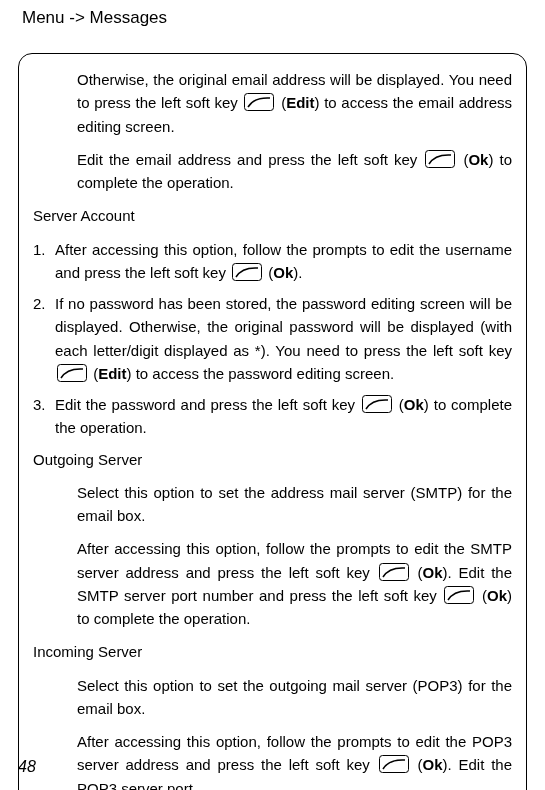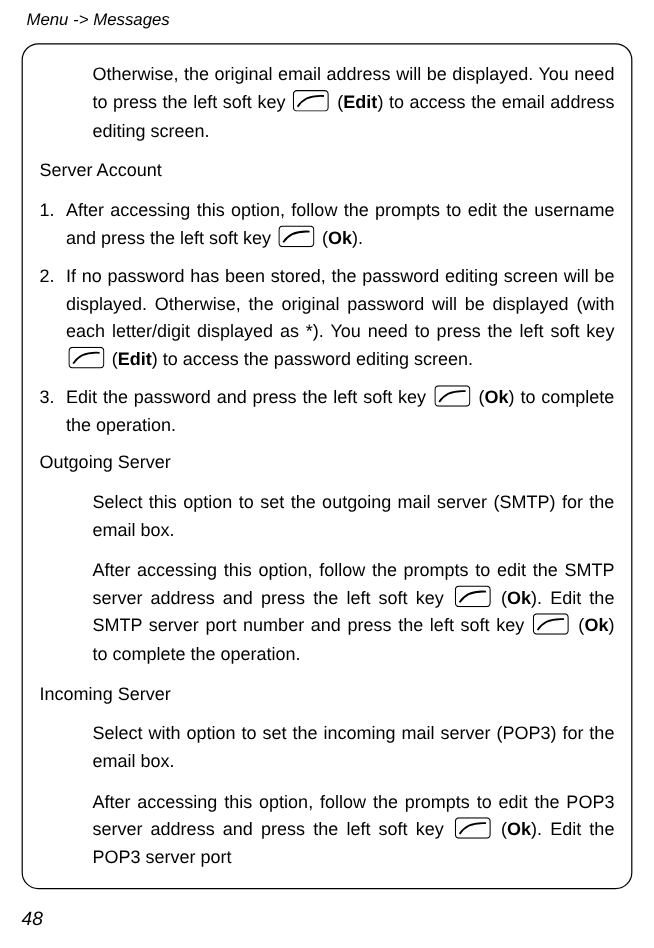--- a/index.html
+++ b/index.html
@@ -6,23 +6,22 @@
   body {
     width: 545px;
     height: 790px;
     background: #fff;
     font-family: Arial, Helvetica, sans-serif;
     color: #000;
     padding: 8px 18px 10px 18px;
     position: relative;
   }
   .breadcrumb {
-    font-style: italic;
-    font-size: 14px;
-    margin-bottom: 12px;
+    font-size: 17px;
+    margin-bottom: 25px;
     margin-left: 4px;
   }
   .content-box {
     border: 1px solid #000;
     border-radius: 14px;
     padding: 14px 14px 14px 14px;
     font-size: 15px;
     line-height: 1.55;
   }
   .para {
@@ -73,20 +72,26 @@
 
 <div class="content-box">
 
   <p class="para">
     <span>Otherwise, the original email address will be displayed. You need to press the left soft key </span><svg class="softkey" width="30" height="18" viewBox="0 0 30 18">
         <rect x="0.5" y="0.5" width="29" height="17" rx="3" fill="none" stroke="#000"></rect>
         <path d="M4 14 Q 10 4 26 5" fill="none" stroke="#000" stroke-width="1.5"></path>
       </svg><span> (</span><b>Edit</b><span>) to access the email address editing screen.</span>
   </p>
 
+  <p class="para">
+    <span>Edit the email address and press the left soft key </span><svg class="softkey" width="30" height="18" viewBox="0 0 30 18">
+        <rect x="0.5" y="0.5" width="29" height="17" rx="3" fill="none" stroke="#000"></rect>
+        <path d="M4 14 Q 10 4 26 5" fill="none" stroke="#000" stroke-width="1.5"></path>
+      </svg><span> (</span><b>Ok</b><span>) to complete the operation.</span>
+  </p>
 
   <p class="heading">Server Account</p>
 
 
   <ol>
     <li>
       <span class="num">1.</span>
       <span>After accessing this option, follow the prompts to edit the username and press the left soft key </span><svg class="softkey" width="30" height="18" viewBox="0 0 30 18">
           <rect x="0.5" y="0.5" width="29" height="17" rx="3" fill="none" stroke="#000"></rect>
           <path d="M4 14 Q 10 4 26 5" fill="none" stroke="#000" stroke-width="1.5"></path>
@@ -103,35 +108,35 @@
       <span class="num">3.</span>
       <span>Edit the password and press the left soft key </span><svg class="softkey" width="30" height="18" viewBox="0 0 30 18">
           <rect x="0.5" y="0.5" width="29" height="17" rx="3" fill="none" stroke="#000"></rect>
           <path d="M4 14 Q 10 4 26 5" fill="none" stroke="#000" stroke-width="1.5"></path>
         </svg><span> (</span><b>Ok</b><span>) to complete the operation.</span>
     </li>
   </ol>
 
   <p class="heading">Outgoing Server</p>
 
-  <p class="para">Select this option to set the outgoing mail server (SMTP) for the email box.</p>
+  <p class="para">Select this option to set the address mail server (SMTP) for the email box.</p>
 
   <p class="para">
     <span>After accessing this option, follow the prompts to edit the SMTP server address and press the left soft key </span><svg class="softkey" width="30" height="18" viewBox="0 0 30 18">
         <rect x="0.5" y="0.5" width="29" height="17" rx="3" fill="none" stroke="#000"></rect>
         <path d="M4 14 Q 10 4 26 5" fill="none" stroke="#000" stroke-width="1.5"></path>
       </svg><span> (</span><b>Ok</b><span>). Edit the SMTP server port number and press the left soft key </span><svg class="softkey" width="30" height="18" viewBox="0 0 30 18">
         <rect x="0.5" y="0.5" width="29" height="17" rx="3" fill="none" stroke="#000"></rect>
         <path d="M4 14 Q 10 4 26 5" fill="none" stroke="#000" stroke-width="1.5"></path>
       </svg><span> (</span><b>Ok</b><span>) to complete the operation.</span>
   </p>
 
   <p class="heading">Incoming Server</p>
 
-  <p class="para">Select with option to set the incoming mail server (POP3) for the email box.</p>
+  <p class="para">Select this option to set the outgoing mail server (POP3) for the email box.</p>
 
   <p class="para" style="margin-bottom:0">
     <span>After accessing this option, follow the prompts to edit the POP3 server address and press the left soft key </span><svg class="softkey" width="30" height="18" viewBox="0 0 30 18">
         <rect x="0.5" y="0.5" width="29" height="17" rx="3" fill="none" stroke="#000"></rect>
         <path d="M4 14 Q 10 4 26 5" fill="none" stroke="#000" stroke-width="1.5"></path>
       </svg><span> (</span><b>Ok</b><span>). Edit the POP3 server port</span>
   </p>
 
 </div>
 

